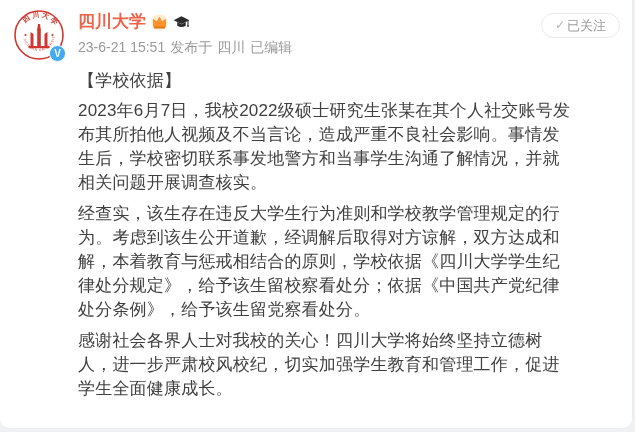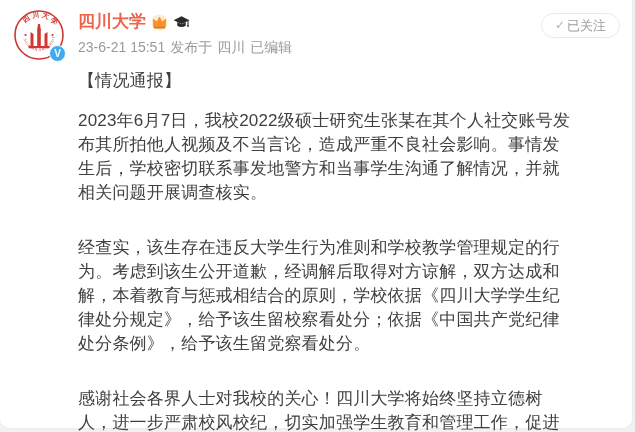--- a/index.html
+++ b/index.html
@@ -58,22 +58,22 @@
     font-family: "Liberation Sans", "DejaVu Sans", sans-serif;
   }
   .follow-check { font-size: 12px; color: #b0b0b0; }
   
   .post-body {
     margin: 9px 57px 0 78px;
     font-size: 17px; line-height: 24px; color: #404040;
     letter-spacing: 0.2px;
   }
   .post-headline { }
-  .post-body p + p { margin-top: 31px; }
-  .post-body p.first-para { margin-top: 16px; }
+  .post-body p + p { margin-top: 7px; }
+  .post-body p.first-para { margin-top: 6px; }
 </style>
 </head>
 <body>
 
 <div class="card">
 
   <div class="header">
 
     <div class="avatar">
       <svg viewBox="0 0 50 50">
@@ -129,19 +129,19 @@
     </div>
 
     <button class="follow-btn">
       <span class="follow-check">✓</span>
       <span>已关注</span>
     </button>
 
   </div>
 
   <div class="post-body">
-    <div class="post-headline">【情况通报】</div>
+    <div class="post-headline">【学校依据】</div>
     <p class="first-para">2023年6月7日，我校2022级硕士研究生张某在其个人社交账号发布其所拍他人视频及不当言论，造成严重不良社会影响。事情发生后，学校密切联系事发地警方和当事学生沟通了解情况，并就相关问题开展调查核实。</p>
     <p>经查实，该生存在违反大学生行为准则和学校教学管理规定的行为。考虑到该生公开道歉，经调解后取得对方谅解，双方达成和解，本着教育与惩戒相结合的原则，学校依据《四川大学学生纪律处分规定》，给予该生留校察看处分；依据《中国共产党纪律处分条例》，给予该生留党察看处分。</p>
     <p>感谢社会各界人士对我校的关心！四川大学将始终坚持立德树人，进一步严肃校风校纪，切实加强学生教育和管理工作，促进学生全面健康成长。</p>
   </div>
 
 </div>
 
 </body></html>

